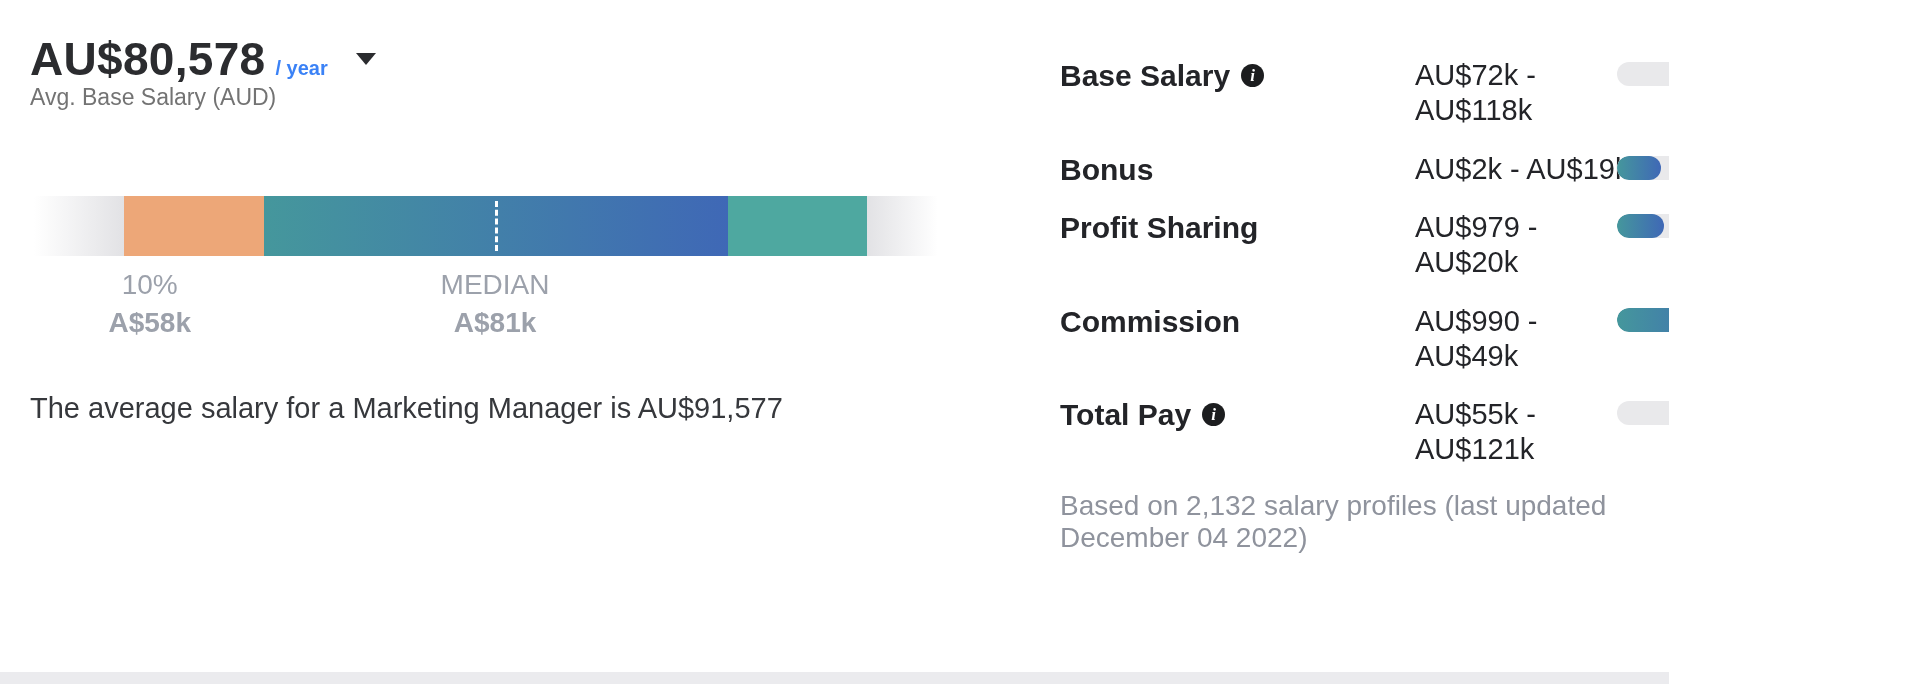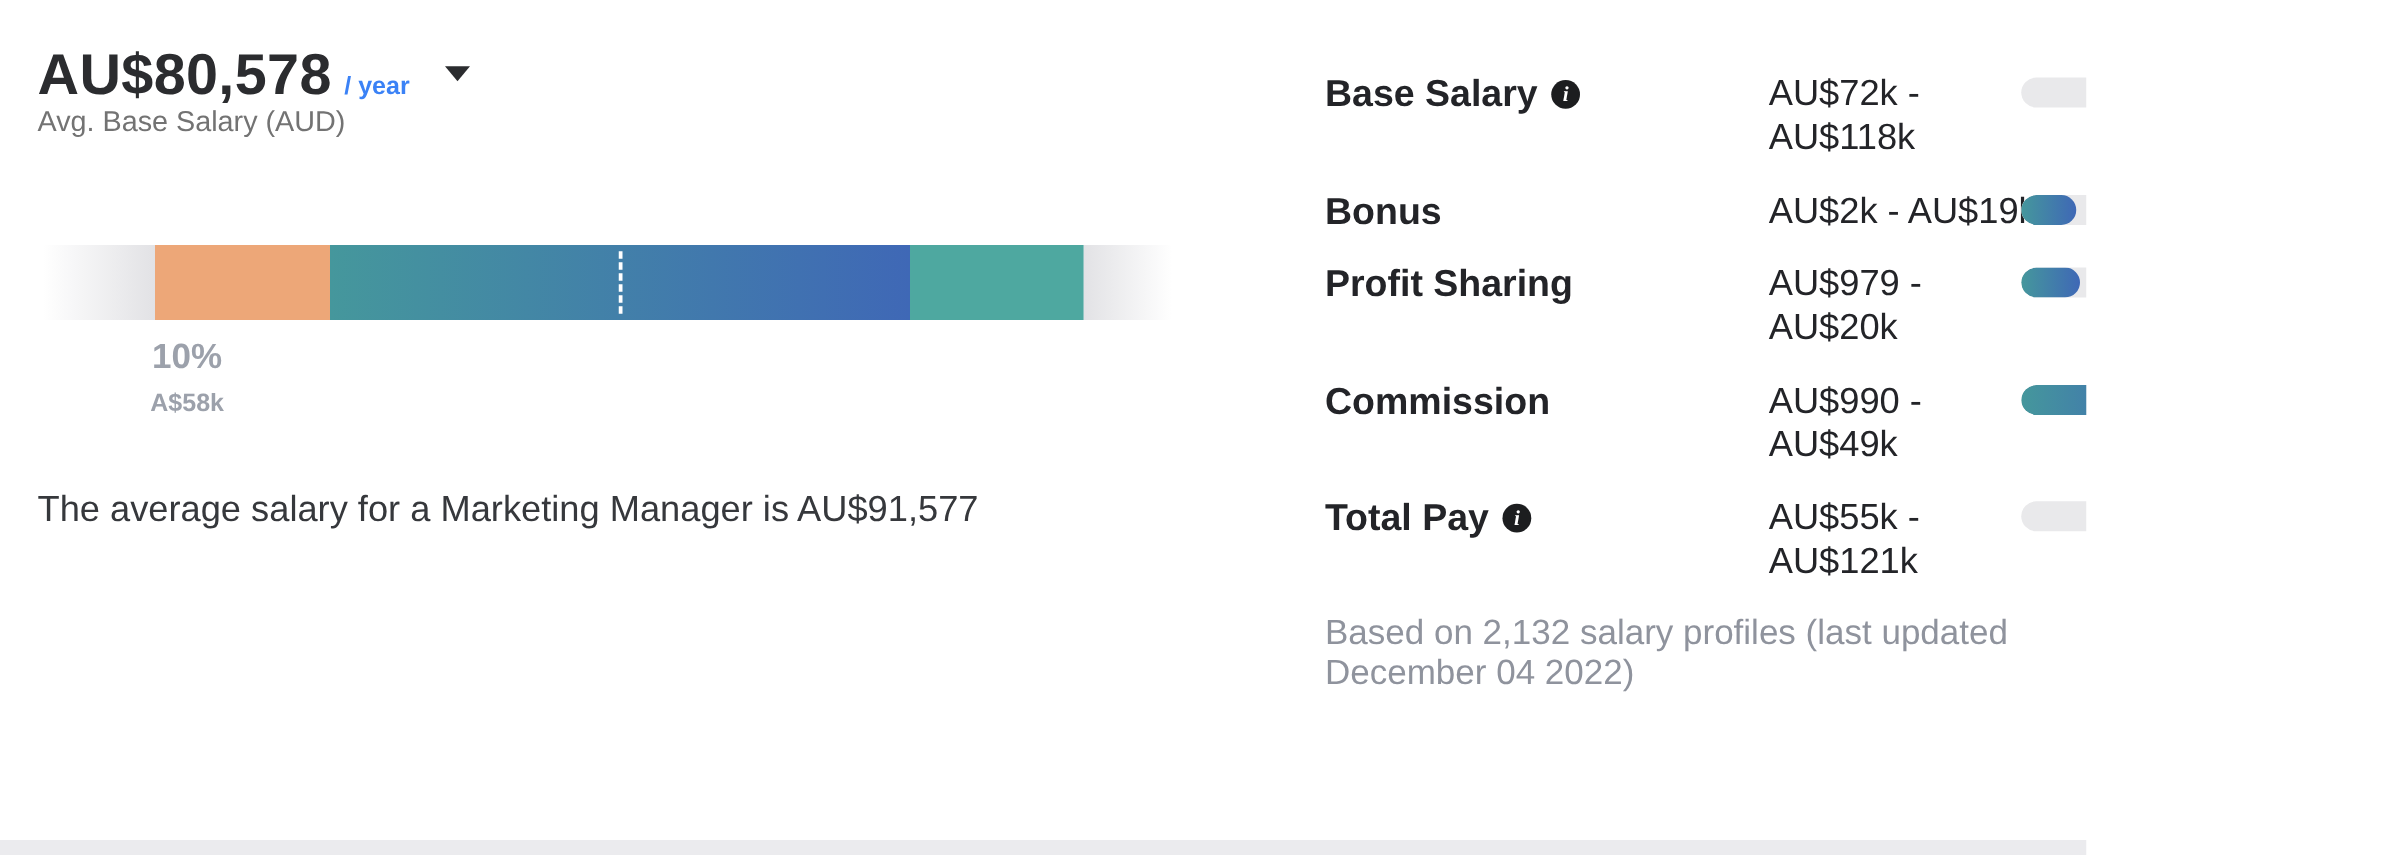--- a/index.html
+++ b/index.html
@@ -16,22 +16,22 @@
            border-left:10px solid transparent; border-right:10px solid transparent;
            border-top:12px solid #2b2c2f; }
   .subtitle { position:absolute; left:30px; top:84px; font-size:23px; color:#737373; }
 
   .dist-bar { position:absolute; left:34px; top:196px; width:904px; height:60px; }
   .seg { position:absolute; top:0; height:100%; }
   .median-line { position:absolute; top:5px; height:50px; width:0; border-left:3px dashed #ffffff; }
 
   .dist-labels { position:absolute; left:34px; top:270px; width:904px; height:80px; }
   .dl-group { position:absolute; top:0; transform:translateX(-50%); text-align:center; white-space:nowrap; }
-  .dl-pct { font-size:28px; font-weight:700; color:#9ca1ab; line-height:30px; }
-  .dl-val { font-size:20px; font-weight:700; color:#9ca1ab; line-height:30px; margin-top:8px; }
+  .dl-pct { font-size:28px; font-weight:400; color:#9ca1ab; line-height:30px; }
+  .dl-val { font-size:28px; font-weight:700; color:#9ca1ab; line-height:30px; margin-top:8px; }
 
   .sentence { position:absolute; left:30px; top:392px; font-size:29px; color:#36383c; }
 
   
   .row { position:absolute; left:1060px; width:846px; }
   .row-0 { top:58px; } .row-1 { top:152px; } .row-2 { top:210px; }
   .row-3 { top:304px; } .row-4 { top:397px; }
   .rlabel { position:absolute; left:0; top:0; display:flex; align-items:center;
             font-size:30px; font-weight:700; color:#232428; line-height:35px; white-space:nowrap; }
   .info-icon { width:23px; height:23px; margin-left:11px; border-radius:50%;
@@ -69,20 +69,24 @@
     <div class="seg" style="left: 25.4%; width: 51.4%; background: linear-gradient(to right, rgb(69, 151, 156), rgb(63, 104, 182));"></div>
     <div class="seg" style="left: 76.8%; width: 15.4%; background: rgb(78, 168, 160);"></div>
     <div class="seg" style="left: 92.2%; width: 7.8%; background: linear-gradient(to right, rgb(226, 226, 229), rgb(255, 255, 255));"></div>
     <div class="median-line" style="left: 51%;"></div>
   </div>
 
   <div class="dist-labels">
     <div class="dl-group" style="left: 12.8%;">
       <div class="dl-pct">10%</div>
       <div class="dl-val">A$58k</div>
+    </div>
+    <div class="dl-group" style="left: 51%;">
+      <div class="dl-pct">MEDIAN</div>
+      <div class="dl-val">A$81k</div>
     </div>
   </div>
 
   <p class="sentence">The average salary for a Marketing Manager is AU$91,577</p>
 
   <div class="row row-0">
     <div class="rlabel">
       <span>Base Salary</span>
       <span class="info-icon">i</span>
     </div>

